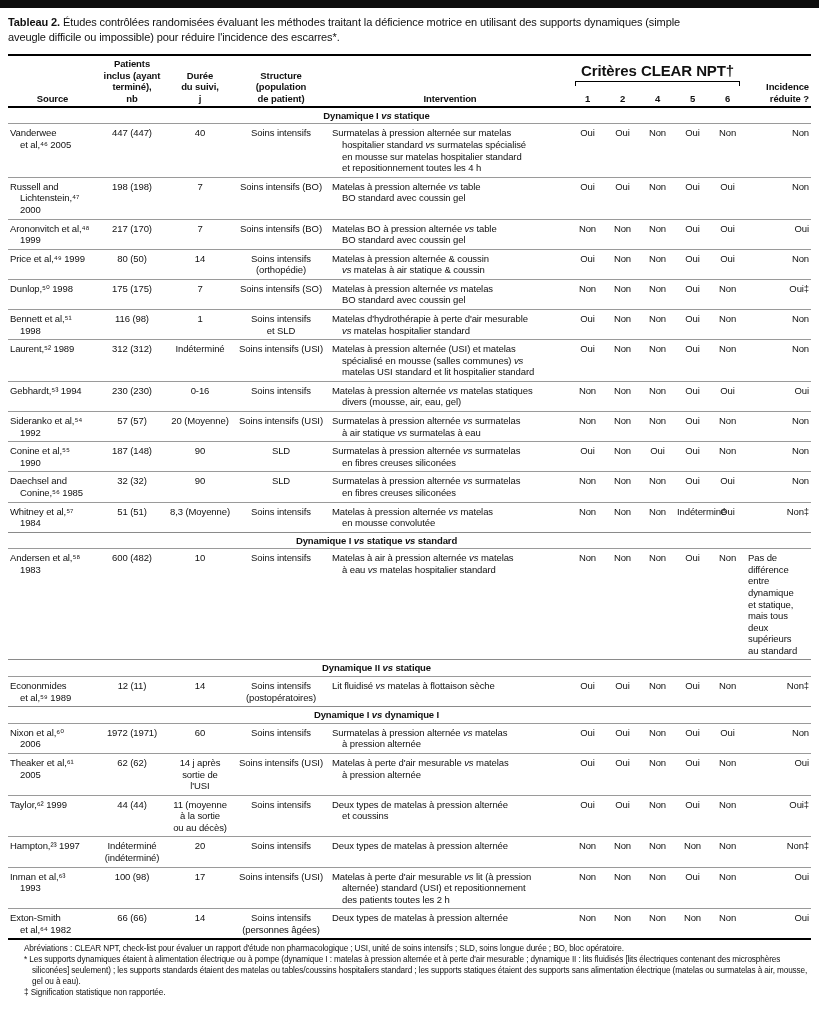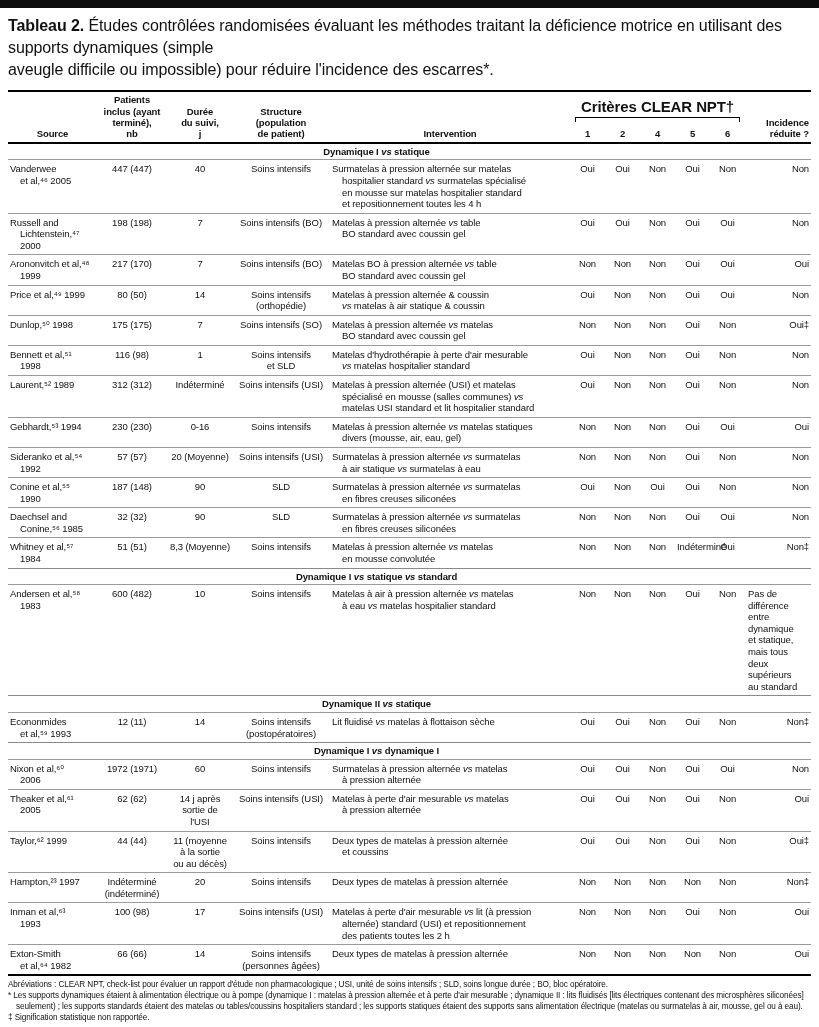--- a/index.html
+++ b/index.html
@@ -4,21 +4,21 @@
 <style>
   html,body{margin:0;padding:0;background:#fff;}
   .page{
     position:relative;width:819px;height:1027px;overflow:hidden;
     background:#fff;color:#1a1a1a;
     font-family:"Liberation Sans","DejaVu Sans",sans-serif;
     letter-spacing:-0.1px;
   }
   .top-bar{height:8px;background:#0d0d0d;width:100%;}
   .title{
-    padding:7px 10px 9px 8px;font-size:16px;line-height:1.38;color:#111;
+    padding:7px 10px 9px 8px;font-size:11px;line-height:1.38;color:#111;
   }
   .title b{font-weight:700;}
   .title span{white-space:pre-line;}
   table{
     border-collapse:collapse;table-layout:fixed;width:803px;margin:0 8px;
   }
   thead{border-top:2px solid #000;border-bottom:2px solid #000;}
   tbody{border-bottom:2px solid #000;}
   th{
     font-size:9.5px;font-weight:700;vertical-align:bottom;padding:2px 1px;
@@ -43,21 +43,21 @@
   tbody tr.section-row td{border-top:1px solid #8a8a8a;}
   .section-cell{text-align:center;font-weight:700;padding:2px 1px;}
   .td-source{text-align:left;padding-left:12px;text-indent:-10px;}
   .td-intervention{text-align:left;padding-left:12px;text-indent:-10px;}
   .td-center{text-align:center;}
   .td-npt{text-align:center;}
   .td-incidence{text-align:right;padding-right:2px;}
   .td-incidence.long{text-align:left;padding-left:3px;padding-right:0;margin-top:40px;}
   em{}
   .footnotes{margin:4px 8px 0 8px;font-size:8.2px;line-height:1.32;color:#111;}
-  .fn{padding-left:8px;text-indent:-8px;white-space:normal;}
+  .fn{padding-left:8px;text-indent:-8px;white-space:normal;margin-left:16px;}
 </style>
 </head>
 <body>
 
 <div class="page">
   <div class="top-bar"></div>
 
   <div class="title"><b>Tableau 2.</b><span> Études contrôlées randomisées évaluant les méthodes traitant la déficience motrice en utilisant des supports dynamiques (simple
 aveugle difficile ou impossible) pour réduire l'incidence des escarres*.</span></div>
 
@@ -317,21 +317,21 @@
 deux
 supérieurs
 au standard</td>
         </tr>
         <tr class="section-row">
           <td colspan="10" class="section-cell">Dynamique II <em>vs</em> statique</td>
           <td></td>
         </tr>
         <tr>
           <td class="td-source">Econonmides
-et al,⁵⁹ 1993</td>
+et al,⁵⁹ 1989</td>
           <td class="td-center">12 (11)</td>
           <td class="td-center">14</td>
           <td class="td-center">Soins intensifs
 (postopératoires)</td>
           <td class="td-intervention">Lit fluidisé <em>vs</em> matelas à flottaison sèche</td>
           <td class="td-npt">Oui</td>
           <td class="td-npt">Oui</td>
           <td class="td-npt">Non</td>
           <td class="td-npt">Oui</td>
           <td class="td-npt">Non</td>

